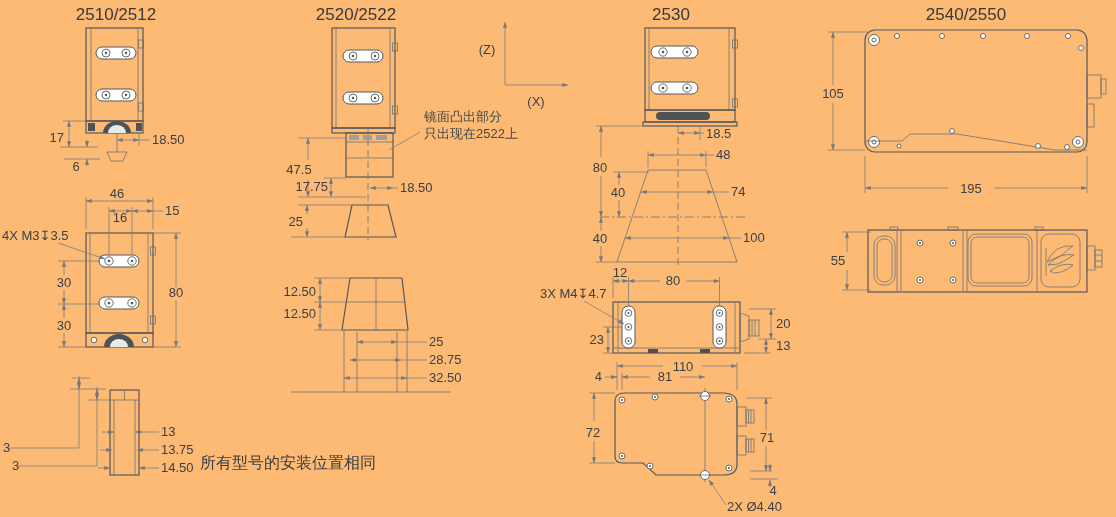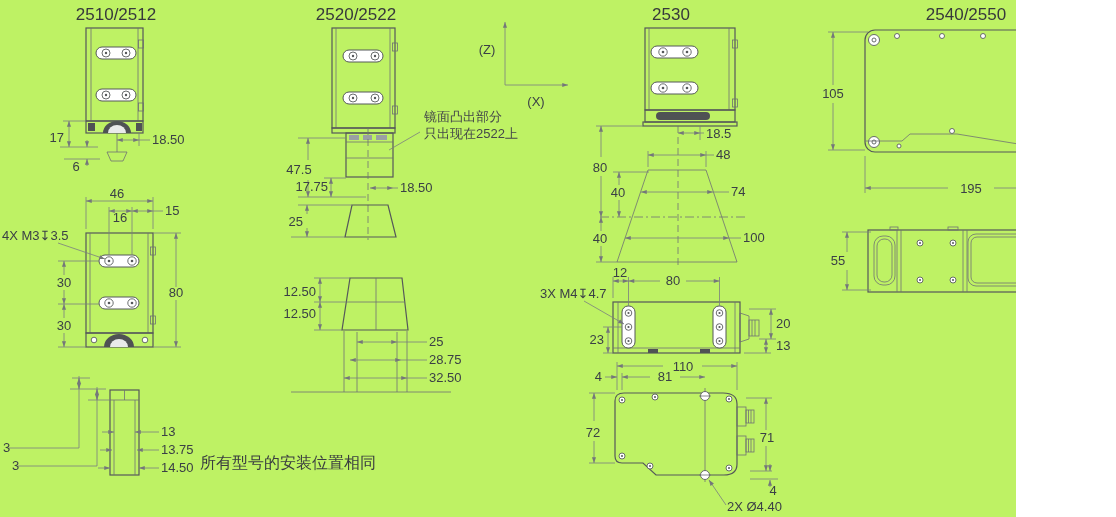--- a/index.html
+++ b/index.html
@@ -1,16 +1,16 @@
 <!DOCTYPE html>
 <html><head>
 <meta charset="utf-8">
 <style>
   html,body{margin:0;padding:0;background:#ffffff;}
-  .canvas{width:1016px;height:517px;background:#bef264;position:relative;overflow:hidden;}
+  .canvas{width:1116px;height:517px;background:#fdba74;position:relative;overflow:hidden;}
   svg{display:block;}
   text{font-family:"Liberation Sans","DejaVu Sans",sans-serif;fill:#3b4046;font-size:13px;}
   .title{font-size:17px;fill:#37393b;}
   .cjk{font-size:16px;fill:#3a3d40;}
   .ann{font-size:13px;fill:#44474a;}
   .outline{fill:none;stroke:#55585a;stroke-width:1.2;}
   .thin{fill:none;stroke:#6e7173;stroke-width:0.8;}
   .dim{fill:none;stroke:#7a7d80;stroke-width:0.8;}
   .dash{stroke-dasharray:7 4;}
   .dashdot{stroke-dasharray:9 3 2 3;}

